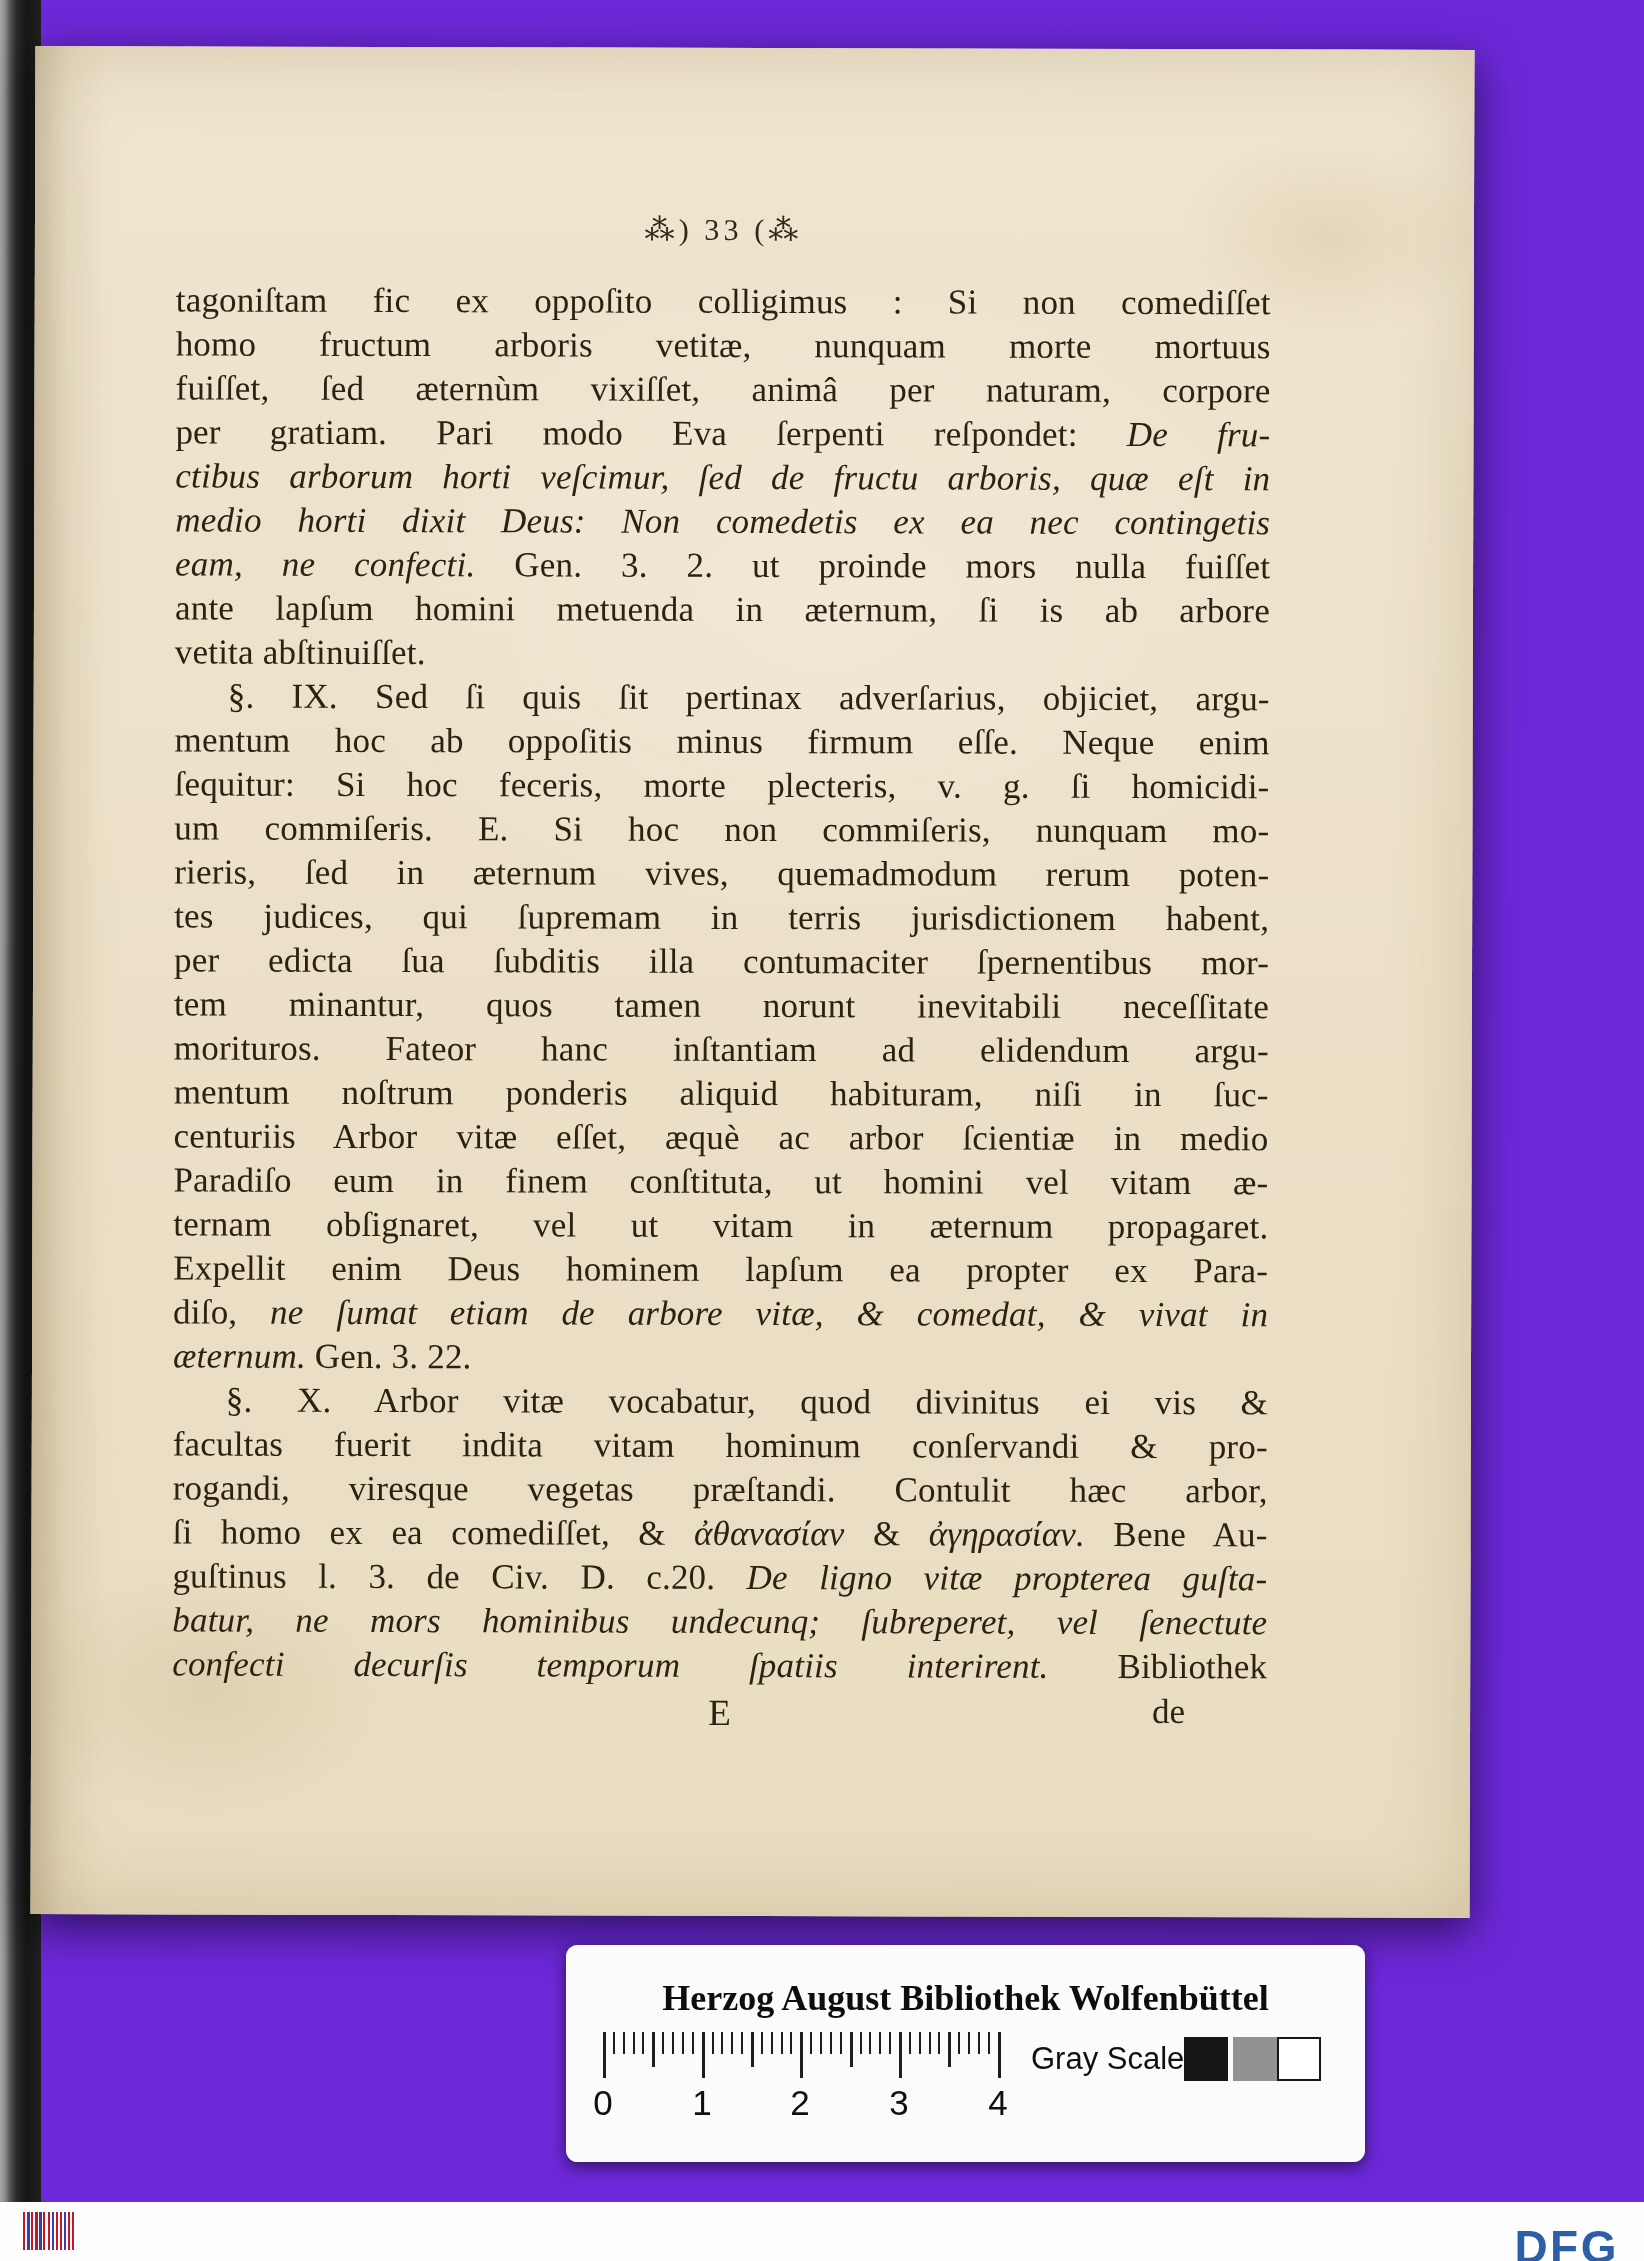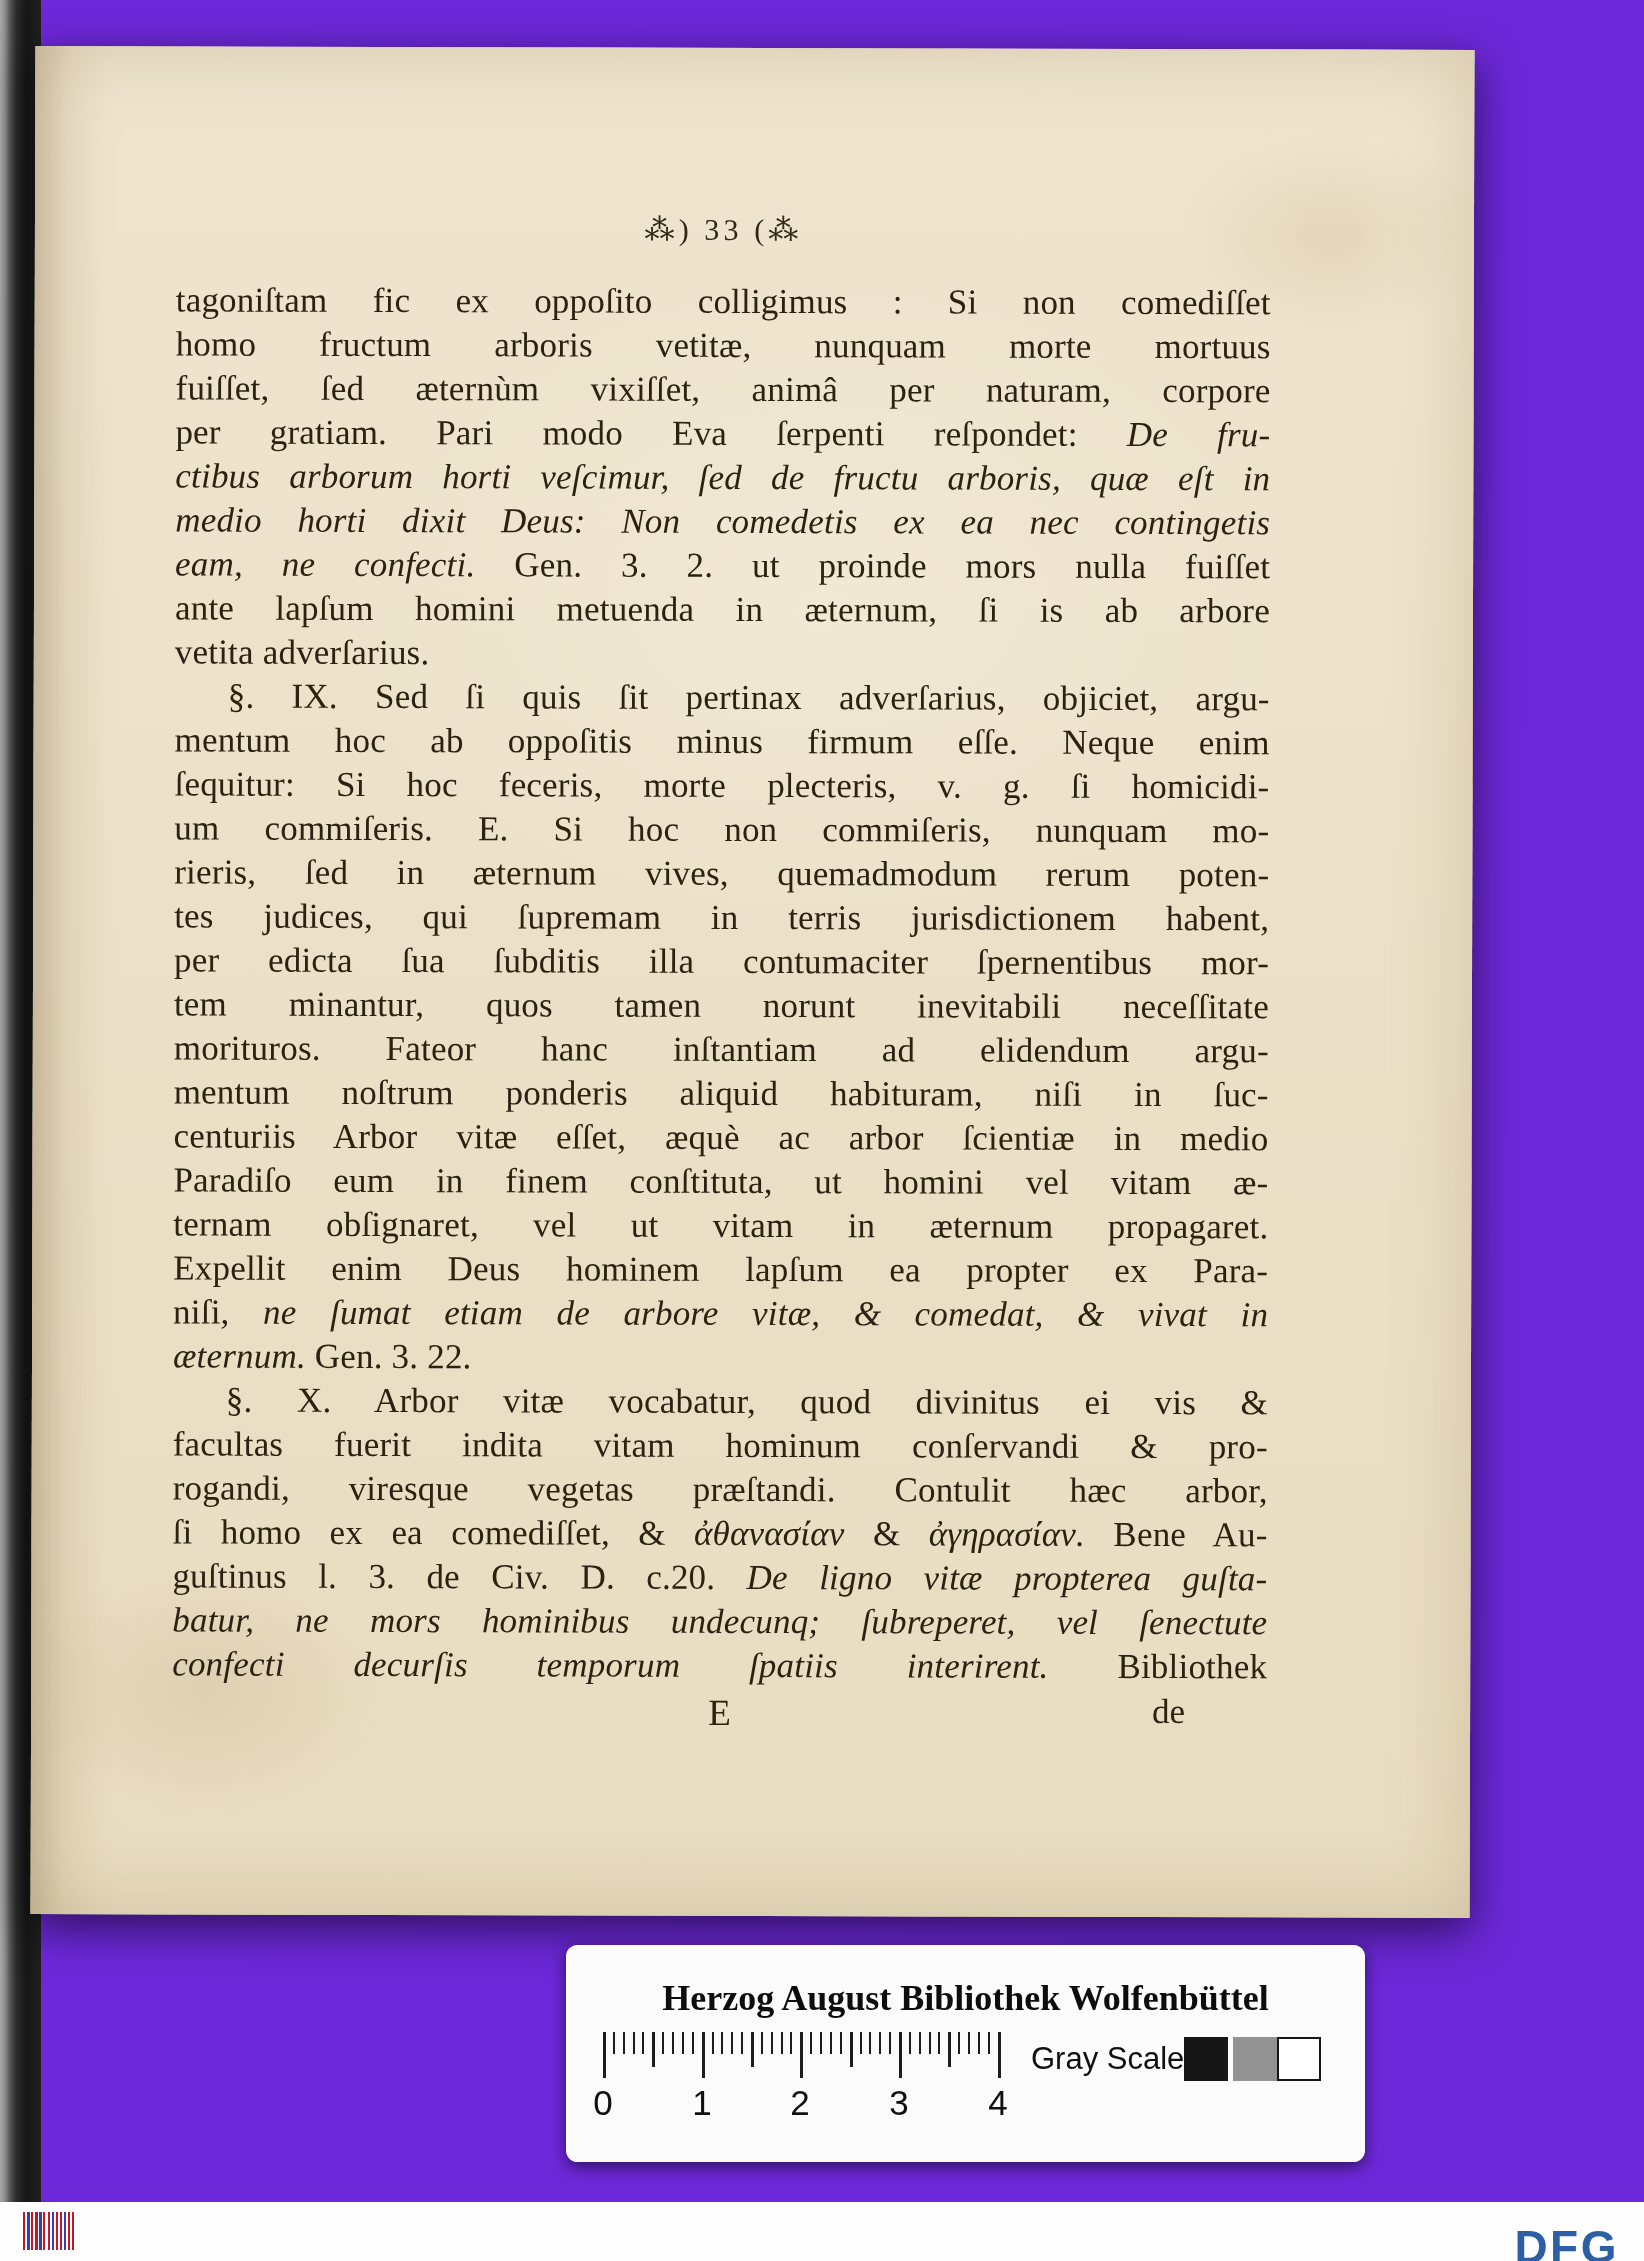--- a/index.html
+++ b/index.html
@@ -116,36 +116,36 @@
     <div class="pageheader">⁂) 33 (⁂</div>
     <div class="textblock">
         <div class="line"><span>tagoniſtam fic ex oppoſito colligimus : Si non comediſſet</span></div>
         <div class="line"><span>homo fructum arboris vetitæ, nunquam morte mortuus</span></div>
         <div class="line"><span>fuiſſet, ſed æternùm vixiſſet, animâ per naturam, corpore</span></div>
         <div class="line"><span>per gratiam.  Pari modo Eva ſerpenti reſpondet: </span><span class="it">De fru-</span></div>
         <div class="line"><span class="it">ctibus arborum horti veſcimur, ſed de fructu arboris, quæ eſt in</span></div>
         <div class="line"><span class="it">medio horti dixit Deus: Non comedetis ex ea nec contingetis</span></div>
         <div class="line"><span class="it">eam, ne confecti.</span><span> Gen. 3. 2. ut proinde mors nulla fuiſſet</span></div>
         <div class="line"><span>ante lapſum homini metuenda in æternum, ſi is ab arbore</span></div>
-        <div class="line left"><span>vetita adverſarius.</span></div>
+        <div class="line left"><span>vetita abſtinuiſſet.</span></div>
         <div class="line ind"><span>§. IX.  Sed ſi quis ſit pertinax adverſarius, objiciet, argu-</span></div>
         <div class="line"><span>mentum hoc ab oppoſitis minus firmum eſſe.  Neque enim</span></div>
         <div class="line"><span>ſequitur: Si hoc feceris, morte plecteris,  v. g.  ſi homicidi-</span></div>
         <div class="line"><span>um commiſeris.  E.  Si hoc non commiſeris, nunquam mo-</span></div>
         <div class="line"><span>rieris, ſed in æternum vives, quemadmodum rerum poten-</span></div>
         <div class="line"><span>tes judices, qui ſupremam in terris jurisdictionem habent,</span></div>
         <div class="line"><span>per edicta ſua ſubditis illa contumaciter ſpernentibus mor-</span></div>
         <div class="line"><span>tem minantur, quos tamen norunt inevitabili neceſſitate</span></div>
         <div class="line"><span>morituros.  Fateor hanc inſtantiam ad elidendum argu-</span></div>
         <div class="line"><span>mentum noſtrum ponderis aliquid habituram, niſi in ſuc-</span></div>
         <div class="line"><span>centuriis Arbor vitæ eſſet, æquè ac arbor ſcientiæ in medio</span></div>
         <div class="line"><span>Paradiſo eum in finem conſtituta, ut homini vel vitam æ-</span></div>
         <div class="line"><span>ternam obſignaret, vel ut vitam in æternum propagaret.</span></div>
         <div class="line"><span>Expellit enim Deus hominem lapſum ea propter ex Para-</span></div>
-        <div class="line"><span>niſi, </span><span class="it">ne ſumat etiam de arbore vitæ, &amp; comedat, &amp; vivat in</span></div>
+        <div class="line"><span>diſo, </span><span class="it">ne ſumat etiam de arbore vitæ, &amp; comedat, &amp; vivat in</span></div>
         <div class="line left"><span class="it">æternum.</span><span> Gen. 3. 22.</span></div>
         <div class="line ind"><span>§. X.  Arbor vitæ vocabatur, quod divinitus ei vis &amp;</span></div>
         <div class="line"><span>facultas fuerit indita vitam hominum conſervandi &amp; pro-</span></div>
         <div class="line"><span>rogandi, viresque vegetas præſtandi.  Contulit hæc arbor,</span></div>
         <div class="line"><span>ſi homo ex ea comediſſet, &amp; </span><span class="it">ἀθανασίαν</span><span> &amp; </span><span class="it">ἀγηρασίαν.</span><span>  Bene Au-</span></div>
         <div class="line"><span>guſtinus l. 3. de Civ. D. c.20.  </span><span class="it">De ligno vitæ propterea guſta-</span></div>
         <div class="line"><span class="it">batur, ne mors hominibus undecunq; ſubreperet, vel ſenectute</span></div>
         <div class="line"><span class="it">confecti decurſis temporum ſpatiis interirent.</span><span>  Bibliothek</span></div>
       </div>
     <div class="sigrow">

